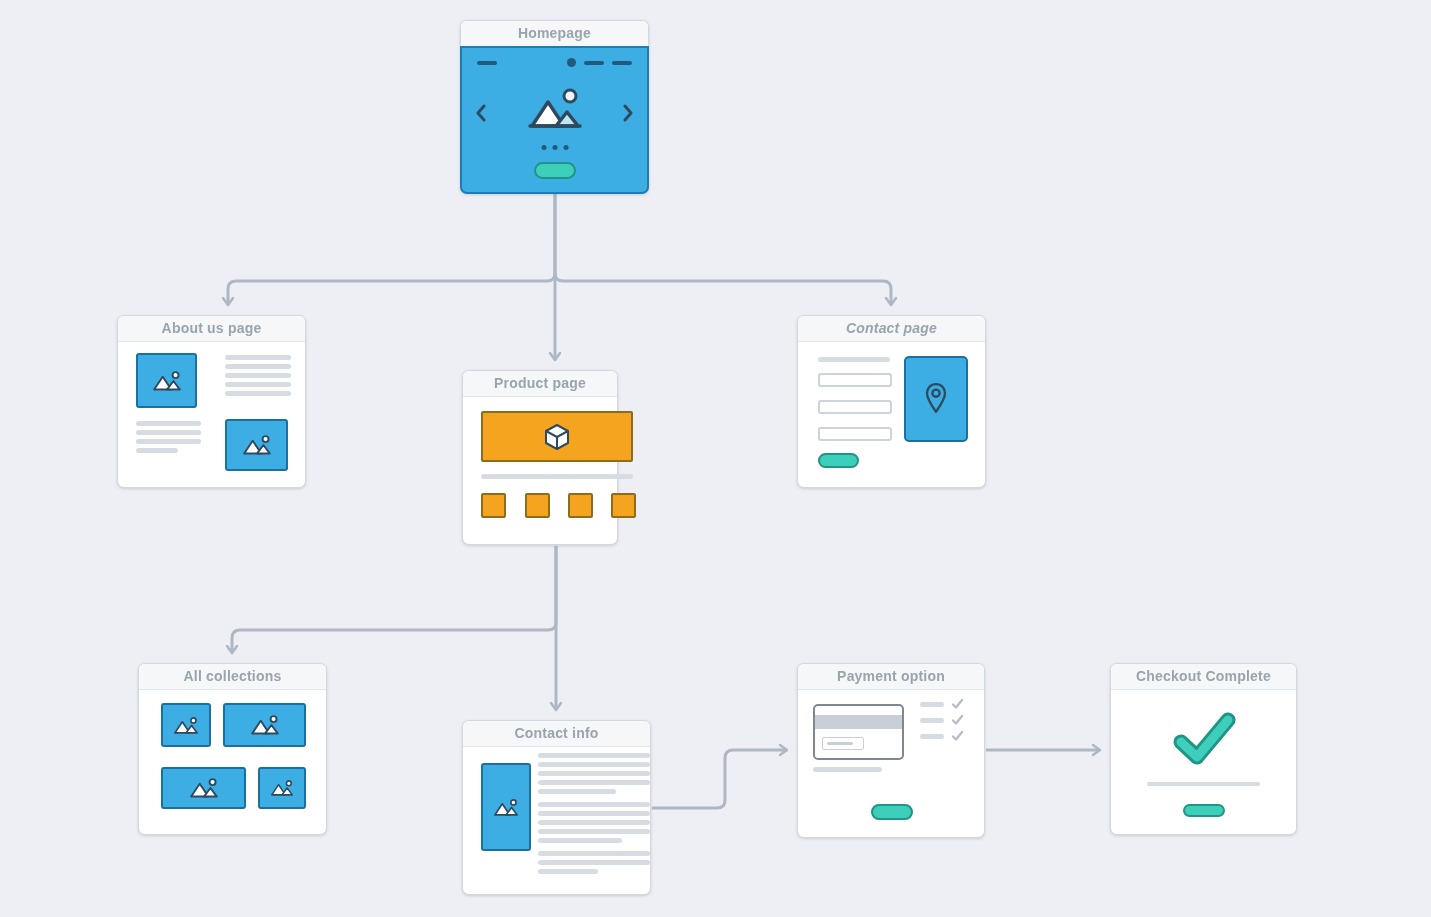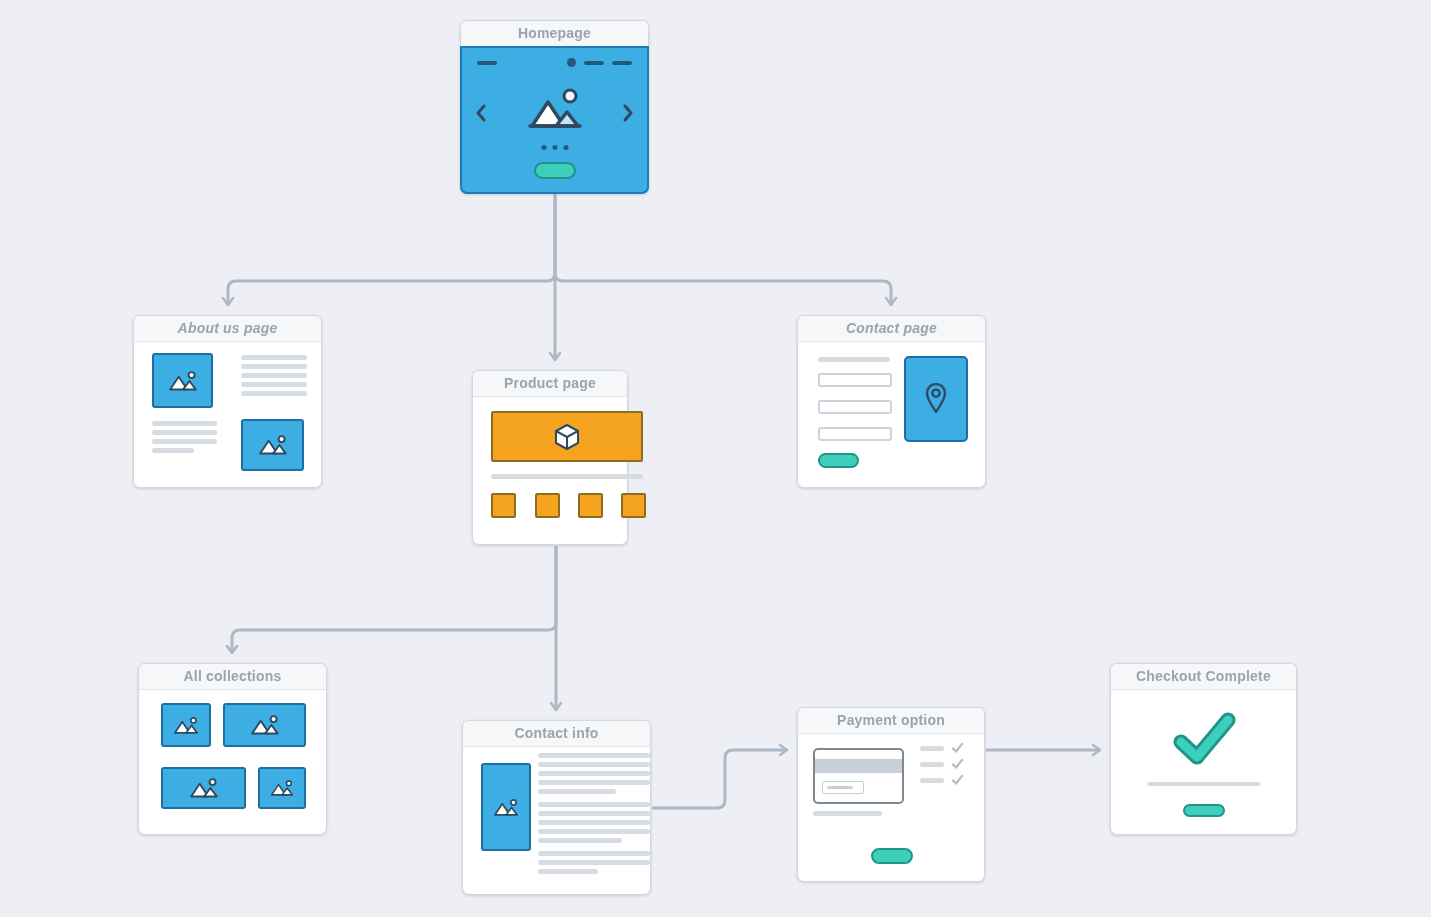--- a/index.html
+++ b/index.html
@@ -139,21 +139,21 @@
       </svg>
       <div class="hp-dots">
         <span class="hp-dot"></span>
           <span class="hp-dot"></span>
           <span class="hp-dot"></span>
       </div>
       <div class="pill" style="left:50%; transform:translateX(-50%); top:114px; width:42px; height:17px;"></div>
     </div>
   </div>
 
-  <div class="card" style="left:133px; top:315px; width:189px; height:173px;font-style:italic;">
+  <div class="card" style="left:117px; top:315px; width:189px; height:173px;">
     <div class="card-title">About us page</div>
     <div class="card-body">
       <div class="thumb" style="left:18px; top:11px; width:61px; height:55px;">
         <svg width="30" height="22" viewBox="0 0 28 20">
           <circle cx="22" cy="4.5" r="2.8" fill="#fff" stroke="#2f4a5f" stroke-width="1.8"></circle>
           <path d="M2 18 L10 6 L18 18 Z" fill="#fff" stroke="#2f4a5f" stroke-width="1.8" stroke-linejoin="round"></path>
           <path d="M14 18 L20 10 L26 18 Z" fill="#fff" stroke="#2f4a5f" stroke-width="1.8" stroke-linejoin="round"></path>
         </svg>
       </div>
       <div class="bar" style="left:107px; top:13px; width:66px;"></div>
@@ -168,21 +168,21 @@
       <div class="thumb" style="left:107px; top:77px; width:63px; height:52px;">
         <svg width="30" height="22" viewBox="0 0 28 20">
           <circle cx="22" cy="4.5" r="2.8" fill="#fff" stroke="#2f4a5f" stroke-width="1.8"></circle>
           <path d="M2 18 L10 6 L18 18 Z" fill="#fff" stroke="#2f4a5f" stroke-width="1.8" stroke-linejoin="round"></path>
           <path d="M14 18 L20 10 L26 18 Z" fill="#fff" stroke="#2f4a5f" stroke-width="1.8" stroke-linejoin="round"></path>
         </svg>
       </div>
     </div>
   </div>
 
-  <div class="card" style="left:472px; top:370px; width:156px; height:175px;">
+  <div class="card" style="left:462px; top:370px; width:156px; height:175px;">
     <div class="card-title">Product page</div>
     <div class="card-body">
       <div class="banner" style="left:18px; top:14px; width:152px; height:51px;">
         <svg width="26" height="28" viewBox="0 0 26 28">
           <path d="M13 2 L24 8 V20 L13 26 L2 20 V8 Z" fill="#fff" stroke="#2f4a5f" stroke-width="2" stroke-linejoin="round"></path>
           <path d="M2 8 L13 14 L24 8 M13 14 V26" fill="none" stroke="#2f4a5f" stroke-width="2" stroke-linejoin="round"></path>
         </svg>
       </div>
       <div class="bar" style="left:18px; top:77px; width:152px;"></div>
       <div class="sq" style="left:18px;  top:96px;"></div>
@@ -262,21 +262,21 @@
       <div class="bar" style="left:75px; top:64px;  width:112px;"></div>
       <div class="bar" style="left:75px; top:73px;  width:112px;"></div>
       <div class="bar" style="left:75px; top:82px;  width:112px;"></div>
       <div class="bar" style="left:75px; top:91px;  width:84px;"></div>
       <div class="bar" style="left:75px; top:104px; width:112px;"></div>
       <div class="bar" style="left:75px; top:113px; width:112px;"></div>
       <div class="bar" style="left:75px; top:122px; width:60px;"></div>
     </div>
   </div>
 
-  <div class="card" style="left:797px; top:663px; width:188px; height:175px;margin-top:44px;">
+  <div class="card" style="left:797px; top:663px; width:188px; height:175px;">
     <div class="card-title">Payment option</div>
     <div class="card-body">
       <div class="cc" style="left:15px; top:14px; width:91px; height:56px;">
         <div class="cc-stripe"></div>
         <div class="cc-box">
           <div class="cc-box-line"></div>
         </div>
       </div>
       <div class="check-row" style="left:122px; top:8px;">
         <span class="bar-inline"></span>

